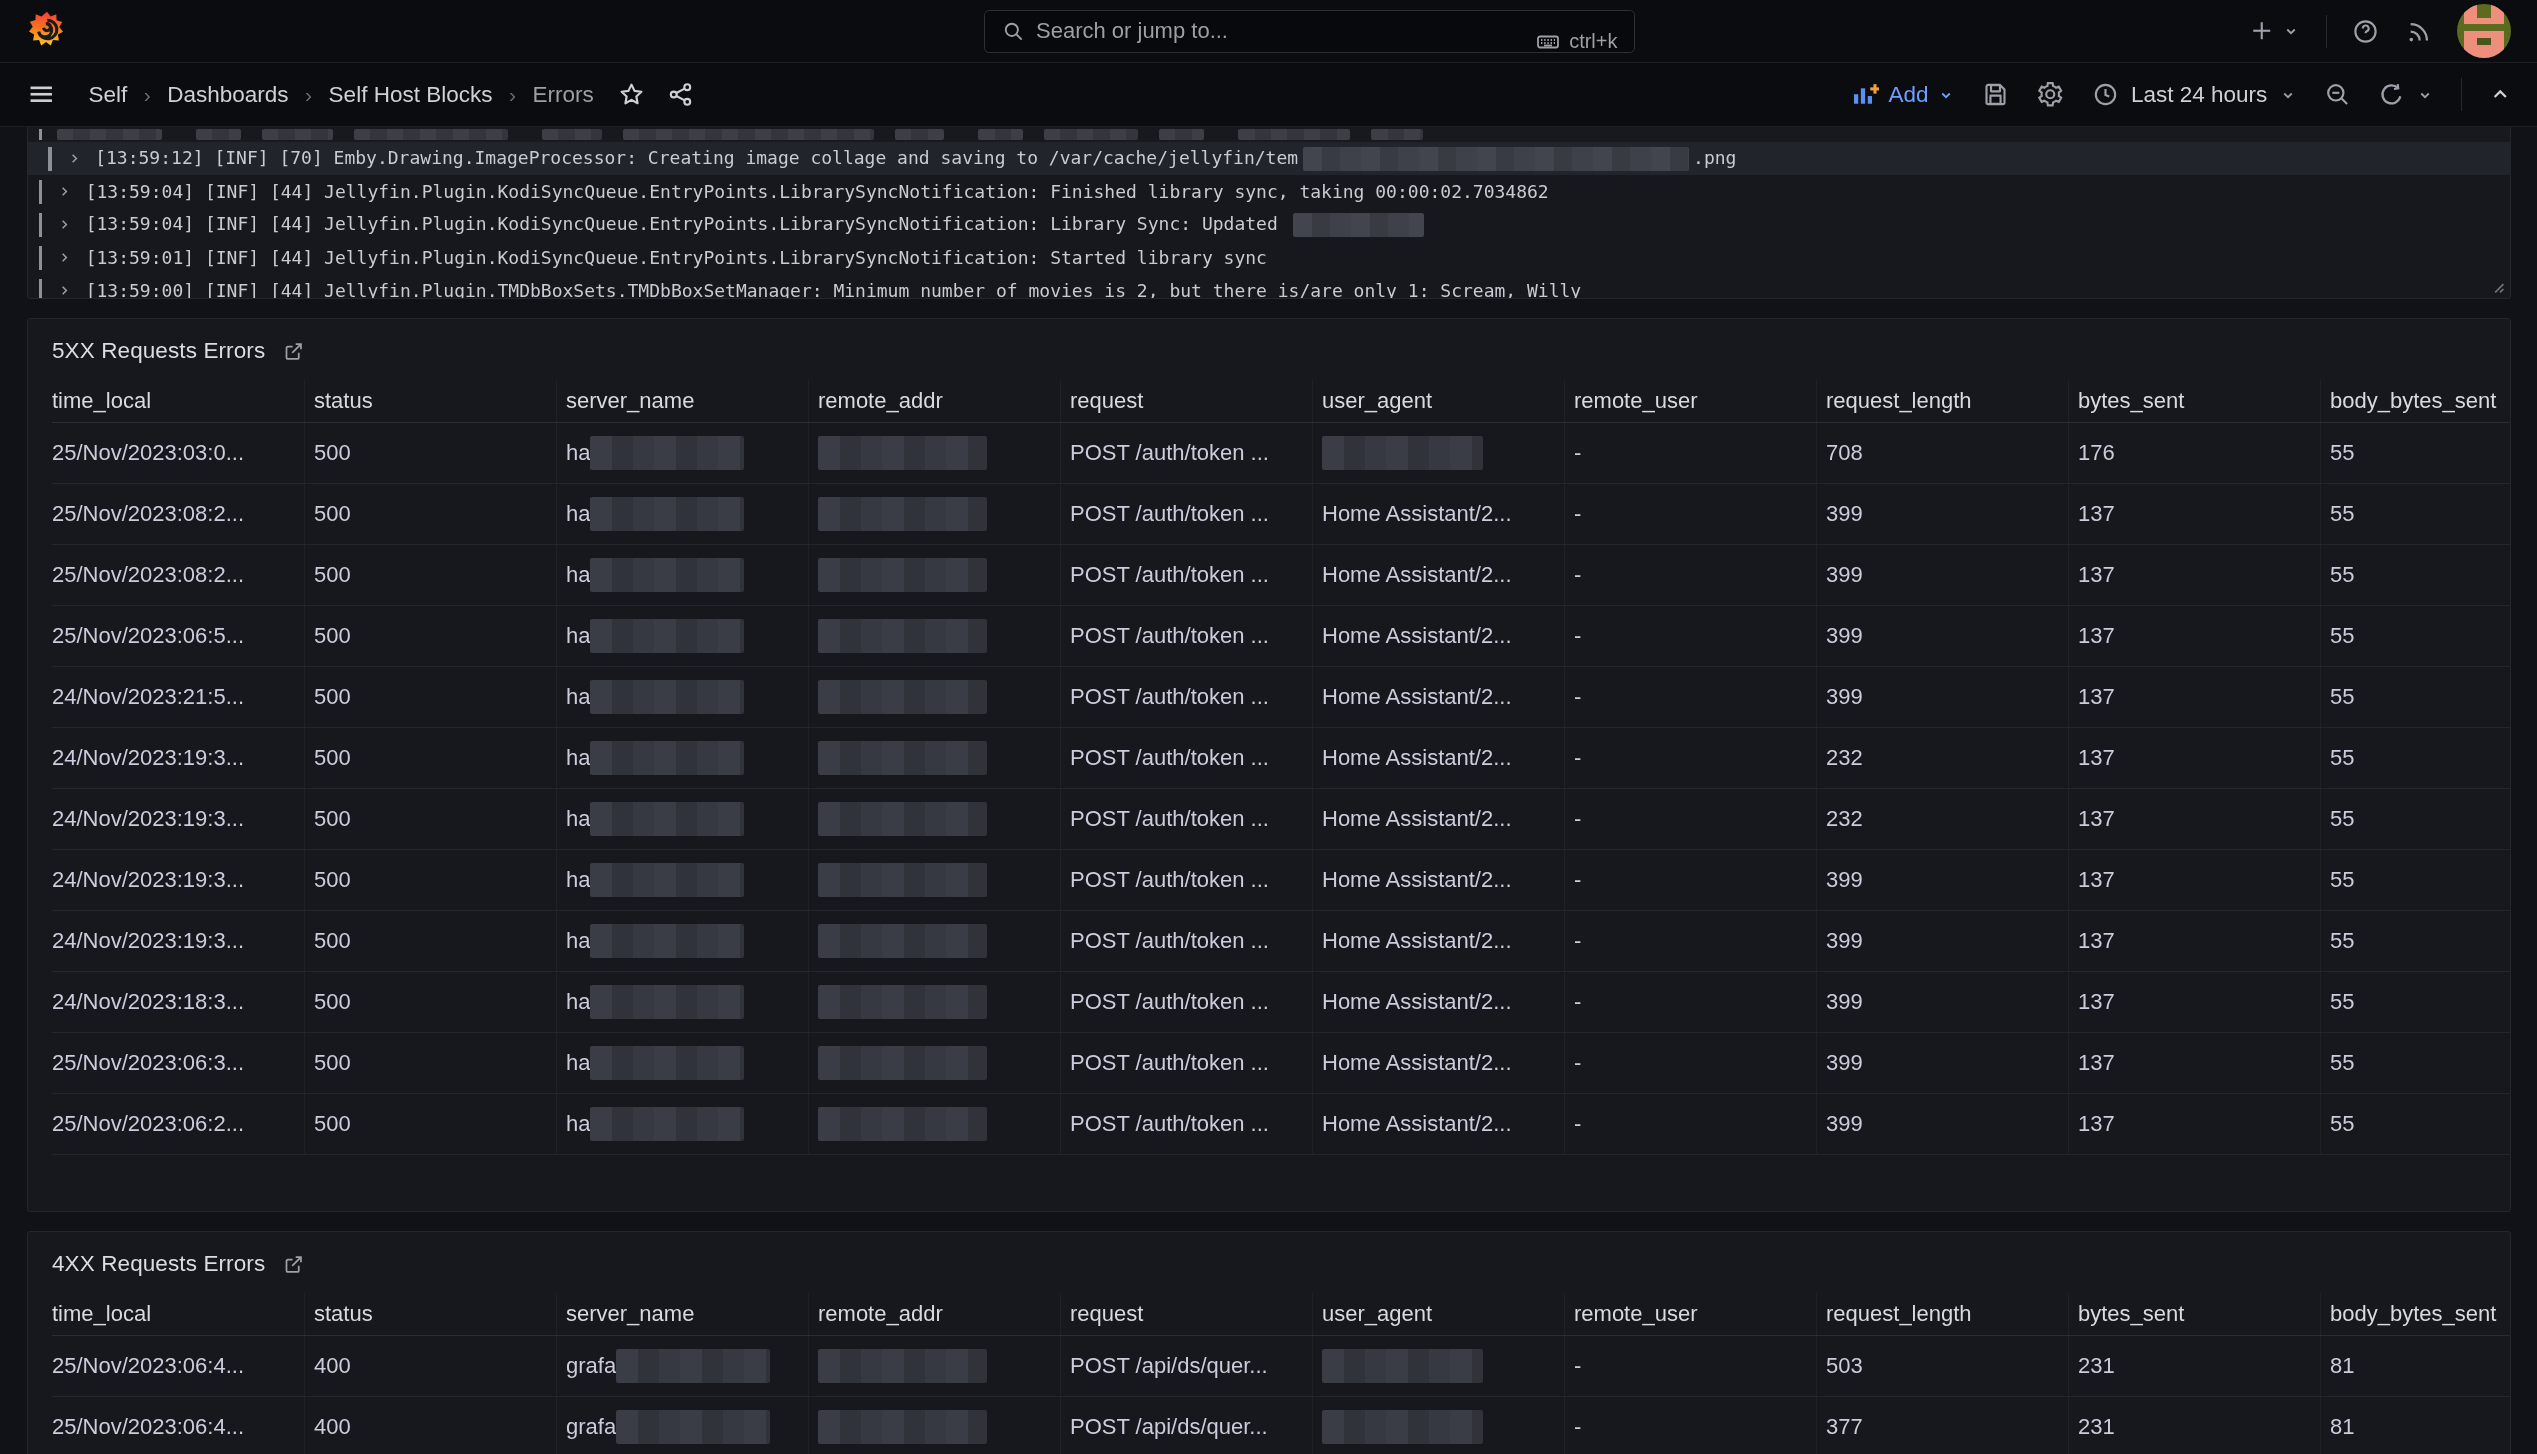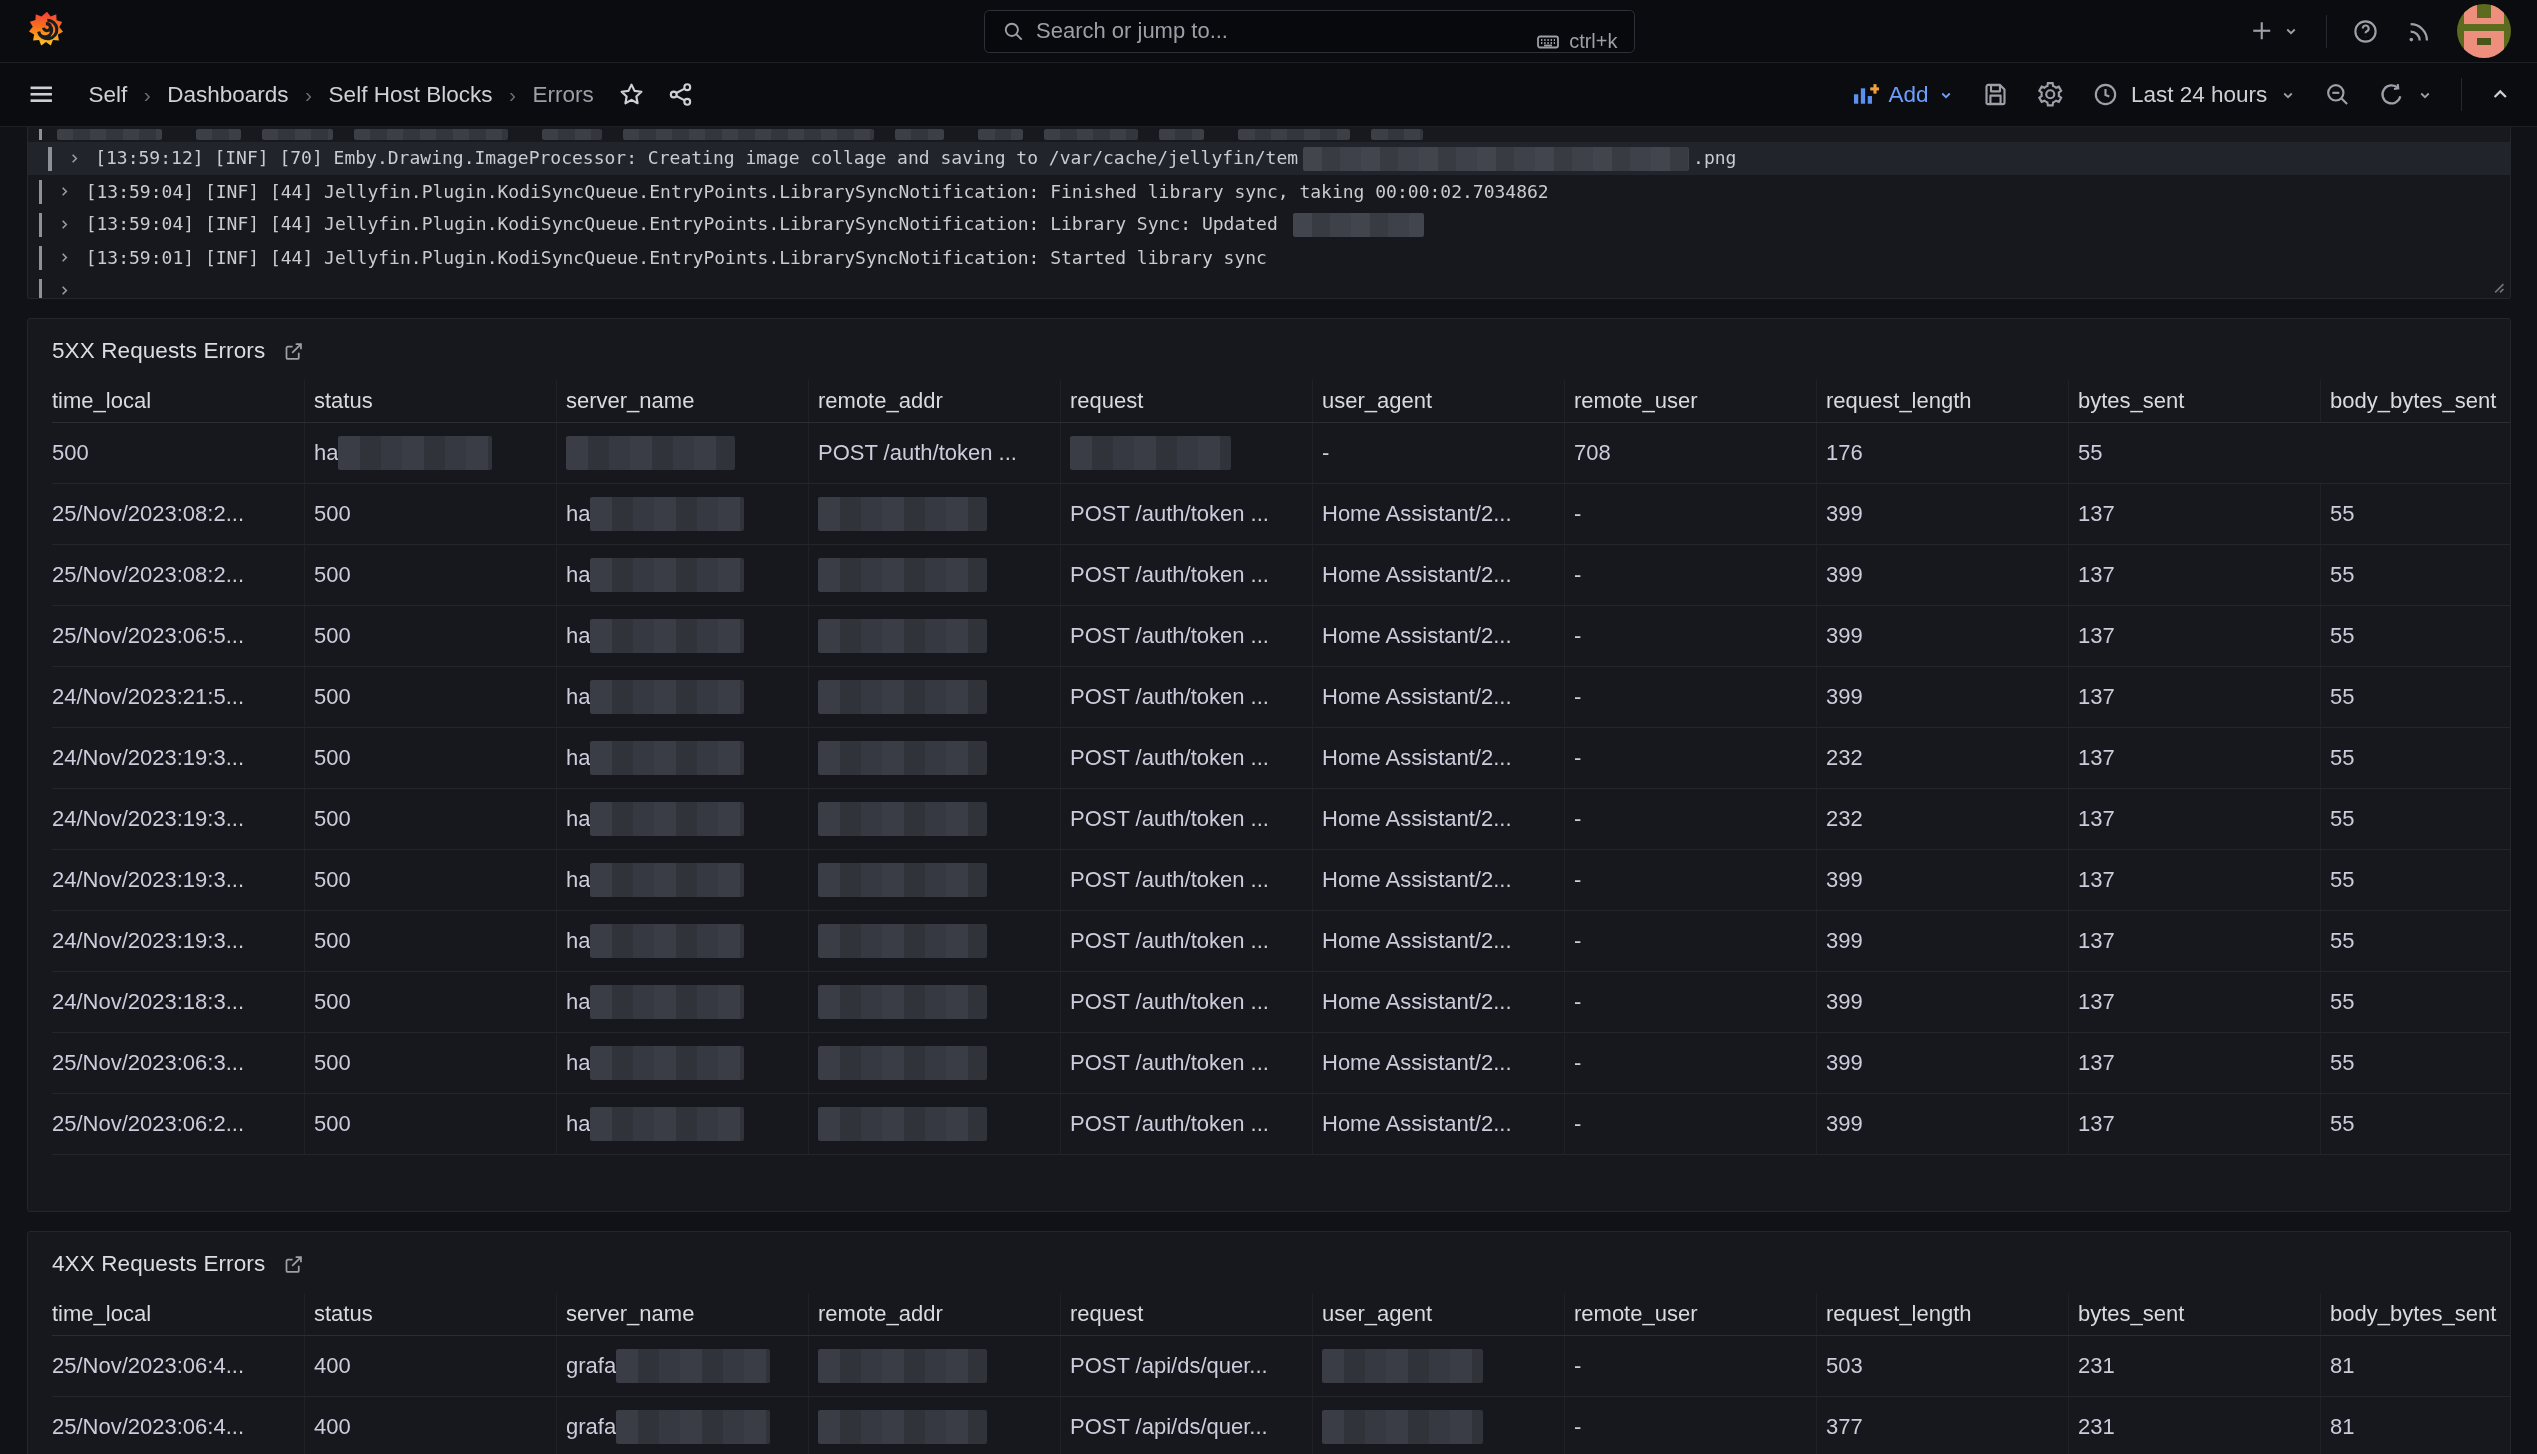--- a/index.html
+++ b/index.html
@@ -345,20 +345,21 @@
         </span>
         <span class="log-text">[13:59:01] [INF] [44] Jellyfin.Plugin.KodiSyncQueue.EntryPoints.LibrarySyncNotification: Started library sync</span>
       </div>
       <div class="log-row">
         <span class="level-bar"></span>
         <span class="expander">
           <svg width="15" height="15" viewBox="0 0 24 24" fill="none" stroke="currentColor" stroke-width="2.4">
             <polyline points="9 6 15 12 9 18"></polyline>
           </svg>
         </span>
+        <span class="log-text">[13:59:00] [INF] [44] Jellyfin.Plugin.TMDbBoxSets.TMDbBoxSetManager: Minimum number of movies is 2, but there is/are only 1: Scream, Willy</span>
       </div>
     </div>
   <span class="resize-corner">
     <svg width="16.5" height="16.5" viewBox="0 0 24 24" stroke="currentColor" stroke-width="2.4" fill="none">
       <line x1="9" y1="21" x2="21" y2="9"></line>
         <line x1="16" y1="21" x2="21" y2="16"></line>
     </svg>
   </span>
 </section>
 
@@ -381,20 +382,21 @@
         <span class="cell">remote_addr</span>
         <span class="cell">request</span>
         <span class="cell">user_agent</span>
         <span class="cell">remote_user</span>
         <span class="cell">request_length</span>
         <span class="cell">bytes_sent</span>
         <span class="cell">body_bytes_sent</span>
       </div>
     <div>
         <div class="t-row">
+          <span class="cell">25/Nov/2023:03:0...</span>
           <span class="cell">500</span>
           <span class="cell">ha<span class="blur-chip" style="width: 154px;"></span></span>
           <span class="cell">
             <span class="blur-chip" style="width: 169px;"></span>
           </span>
           <span class="cell">POST /auth/token ...</span>
           <span class="cell">
             <span class="blur-chip" style="width: 161px;"></span>
           </span>
           <span class="cell">-</span>

